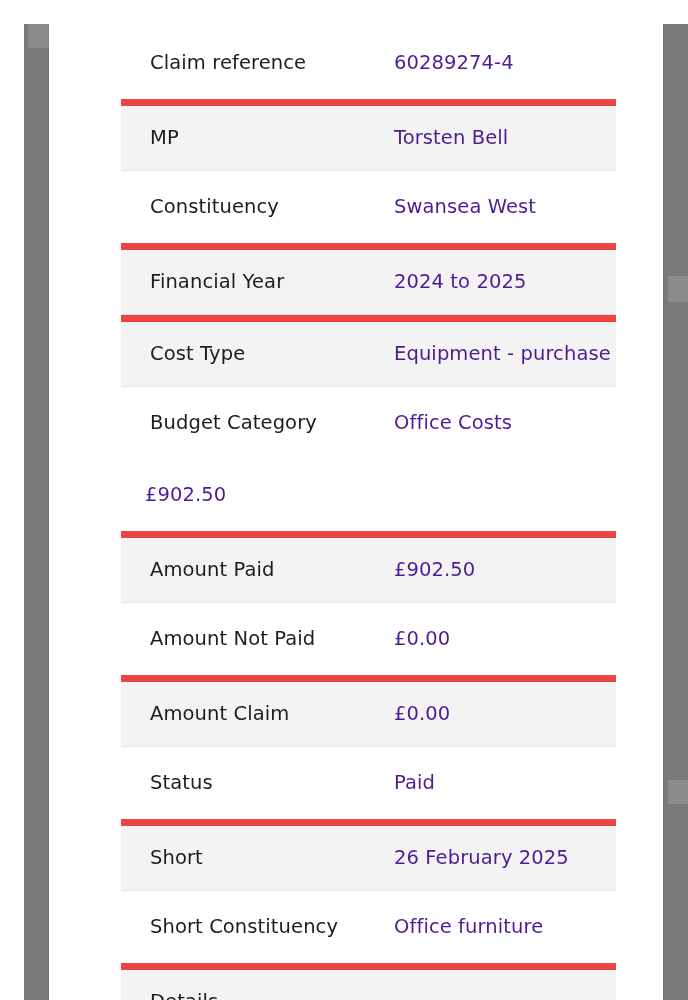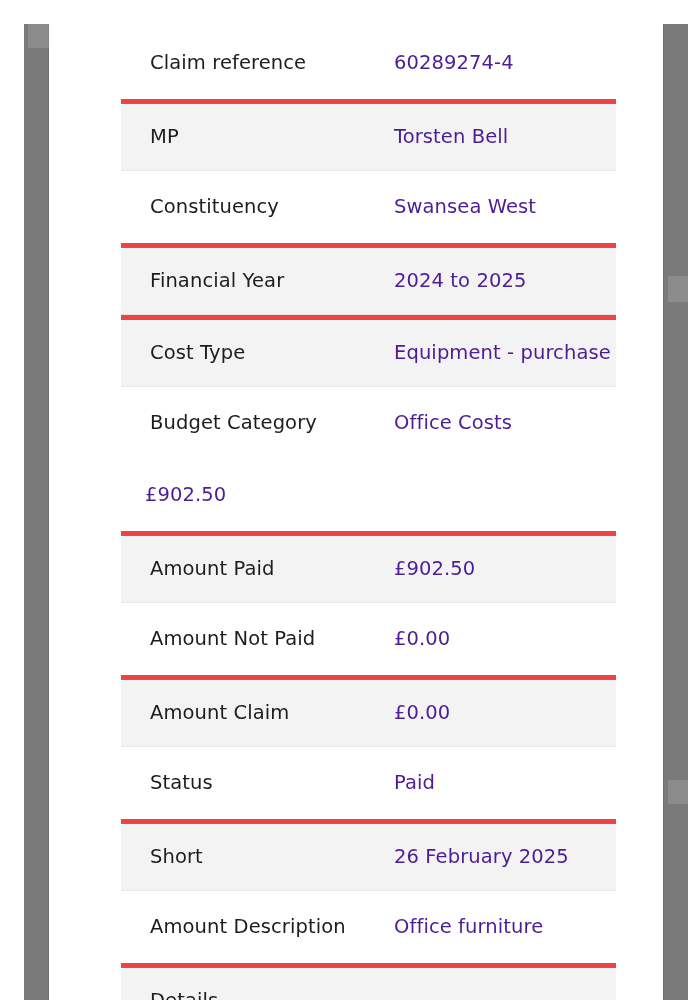--- a/index.html
+++ b/index.html
@@ -63,21 +63,21 @@
     height: 72px;
     display: flex;
     align-items: center;
     background: #ffffff;
     border-top: 1px solid transparent;
     border-bottom: 1px solid transparent;
   }
 
   .claim-row.shaded {
     background: #f3f3f3;
-    border-top: 5px solid #ef4444;
+    border-top: 7px solid #ef4444;
     border-bottom: 1px solid #e6e6e6;
   }
 
   .claim-label {
     width: 249px;
     flex: 0 0 249px;
     padding-left: 17px;
     font-size: 19.5px;
     font-weight: 400;
     color: #1d1d1d;
@@ -148,21 +148,21 @@
         </div>
         <div class="claim-row">
           <div class="claim-label">Status</div>
           <div class="claim-value">Paid</div>
         </div>
         <div class="claim-row shaded">
           <div class="claim-label">Short</div>
           <div class="claim-value">26 February 2025</div>
         </div>
         <div class="claim-row">
-          <div class="claim-label">Amount Description</div>
+          <div class="claim-label">Short Constituency</div>
           <div class="claim-value">Office furniture</div>
         </div>
         <div class="claim-row shaded">
           <div class="claim-label">Details</div>
         </div>
       </div>
   </div>
 
   <div class="gutter right">
     <div class="thumb-mark a"></div>

